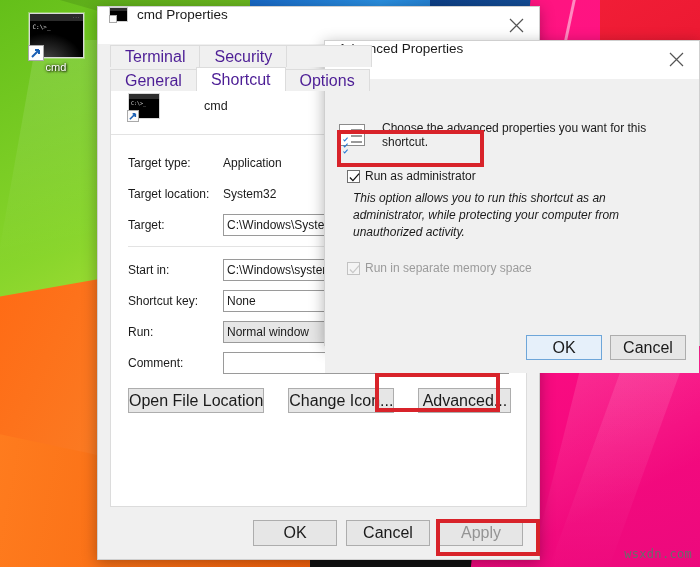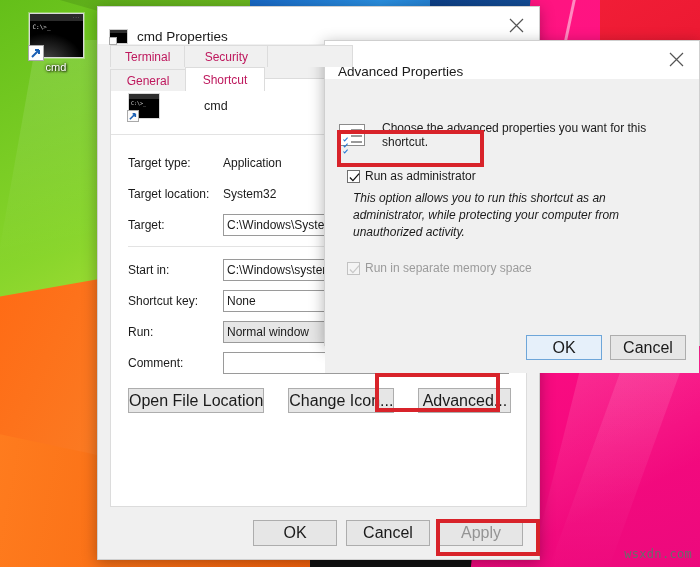--- a/index.html
+++ b/index.html
@@ -140,21 +140,21 @@
 
   
   .win {
     position: absolute;
     background: #f0f0f0;
     border: 1px solid #cfcfcf;
     box-shadow: 0 3px 14px rgba(0,0,0,.30);
   }
   .win-titlebar {
     height: 37px; background: #ffffff;
-    display: flex; align-items: flex-end;
+    display: flex; align-items: flex-start;
     position: relative;
   }
   .win-title {
     font-size: 13.5px; color: #1a1a1a;
   }
   .win-close {
     position: absolute; right: 0; top: 0;
     width: 46px; height: 37px;
     display: flex; align-items: center; justify-content: center;
     cursor: default;
@@ -181,21 +181,21 @@
   
   #tabstrip {
     position: relative; height: 47px;
     padding: 0 0 0 12px;
   }
   .tab-row { display: flex; align-items: flex-end; height: 23px; }
   .tab {
     height: 22px; min-width: 60px;
     padding: 0 14px;
     display: flex; align-items: center; justify-content: center;
-    font-size: 12px; color: #be185d;
+    font-size: 16px; color: #4c1d95;
     background: #f0f0f0;
     border: 1px solid #dcdcdc;
     border-bottom: none;
     margin-right: -1px;
     cursor: default;
   }
   .tab.selected {
     background: #ffffff;
     border-color: #dcdcdc;
     position: relative; z-index: 3;
@@ -408,20 +408,23 @@
         <span>Security</span>
       </div>
       <div class="tab" style="min-width:86px"></div>
     </div>
     <div class="tab-row row-bottom">
       <div class="tab" style="min-width:76px">
         <span>General</span>
       </div>
       <div class="tab selected" style="min-width:80px">
         <span>Shortcut</span>
+      </div>
+      <div class="tab" style="min-width:80px">
+        <span>Options</span>
       </div>
     </div>
   </div>
 
   <div id="tabpage">
 
     <div id="page-header">
       <div class="cmd-tile-sm">
         <div class="tb"></div>
         <div class="pr">C:\&gt;_</div>

